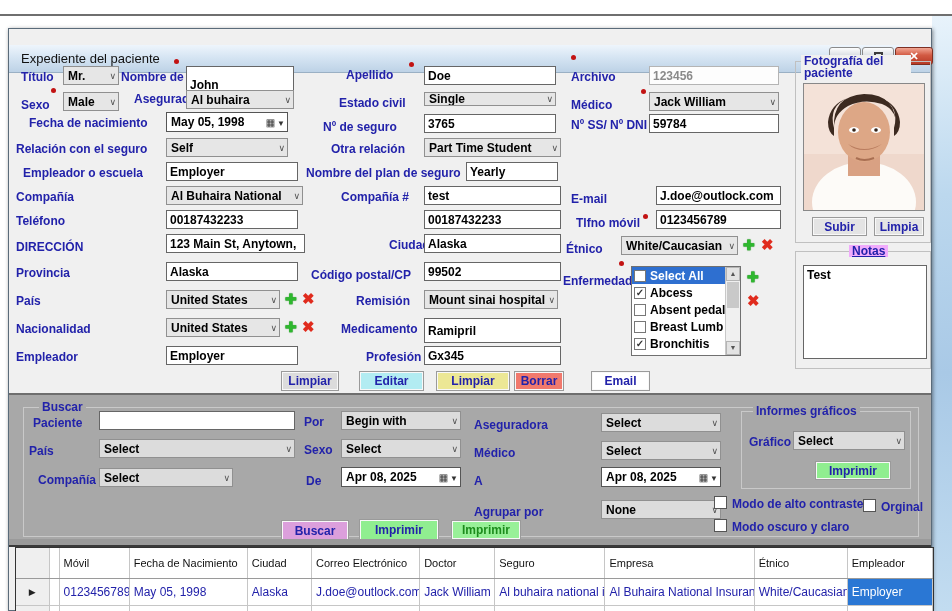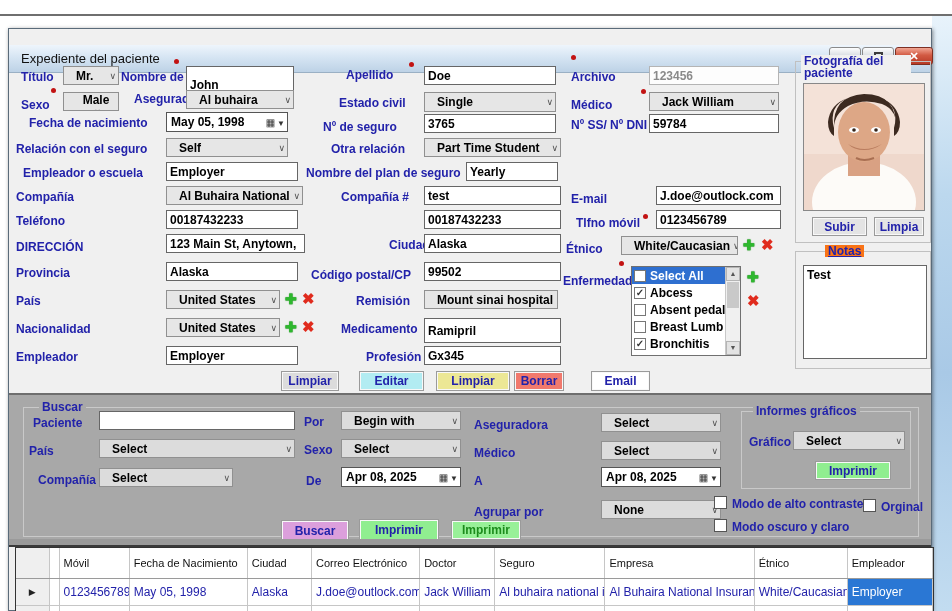--- a/index.html
+++ b/index.html
@@ -25,21 +25,21 @@
     font-size:11px;font-weight:bold;}
   .min-glyph{width:10px;height:3px;background:#3c3c3c;margin-top:6px;}
   .max-glyph{width:9px;height:8px;border:2px solid #3c3c3c;box-sizing:border-box;}
   
   .lbl{position:absolute;color:#2222aa;font-weight:bold;font-size:12px;white-space:nowrap;}
   .inp{position:absolute;background:#fff;border:1px solid #666;box-sizing:border-box;
     font-size:12px;font-weight:bold;color:#000;padding:0 3px;display:flex;align-items:center;
     white-space:nowrap;overflow:hidden;}
   .inp.disabled{border-color:#b4b4b4;color:#8a8a8a;background:#fdfdfd;}
   .cmb{position:absolute;background:#e6e6e6;border:1px solid #909090;box-sizing:border-box;
-    font-size:12px;font-weight:bold;color:#000;padding:0 2px 0 12px;display:flex;align-items:center;
+    font-size:12px;font-weight:bold;color:#000;padding:0 2px 0 4px;display:flex;align-items:center;
     justify-content:space-between;white-space:nowrap;overflow:hidden;}
   .panel .cmb{background:#dcdcdc;}
   .chev{font-size:9px;color:#505050;font-weight:normal;margin-left:3px;}
   .dtp{position:absolute;background:#fff;border:1px solid #555;box-sizing:border-box;
     font-size:12px;font-weight:bold;color:#000;padding:0 2px 0 4px;display:flex;align-items:center;
     justify-content:space-between;white-space:nowrap;overflow:hidden;}
   .cal-ic{font-size:10px;color:#333;font-weight:normal;}
   .cal-ar{font-size:8px;color:#333;margin-left:2px;}
   .req{position:absolute;width:5px;height:5px;border-radius:50%;background:#c21313;}
   .plus-ic{position:absolute;color:#2eb82e;font-size:14px;font-weight:bold;line-height:14px;text-shadow:0 0 1px #1a7a1a;}
@@ -112,31 +112,31 @@
       <span class="chev">∨</span>
     </div>
   <div class="lbl" style="left:112px;top:41px;">Nombre de</div>
   <div class="inp" style="left:177px;top:37px;width:108px;height:37px;">John</div>
   <div class="lbl" style="left:337px;top:39px;">Apellido</div>
   <div class="inp" style="left:415px;top:37px;width:132px;height:19px;">Doe</div>
   <div class="lbl" style="left:562px;top:41px;">Archivo</div>
   <div class="inp disabled" style="left:640px;top:37px;width:130px;height:19px;">123456</div>
 
   <div class="lbl" style="left:12px;top:69px;">Sexo</div>
-  <div class="cmb" style="left:54px;top:63px;width:56px;height:19px;flex-direction:column;">
+  <div class="cmb" style="left:54px;top:63px;width:56px;height:19px;">
     <span>Male</span>
       <span class="chev">∨</span>
     </div>
   <div class="lbl" style="left:125px;top:63px;">Aseguradora</div>
   <div class="cmb" style="left:177px;top:61px;width:108px;height:19px;">
     <span>Al buhaira</span>
       <span class="chev">∨</span>
     </div>
   <div class="lbl" style="left:330px;top:67px;">Estado civil</div>
-  <div class="cmb" style="left:415px;top:63px;width:132px;height:20px;text-align:right;">
+  <div class="cmb" style="left:415px;top:63px;width:132px;height:14px;text-align:right;">
     <span>Single</span>
       <span class="chev">∨</span>
     </div>
   <div class="lbl" style="left:562px;top:69px;">Médico</div>
   <div class="cmb" style="left:640px;top:63px;width:130px;height:19px;">
     <span>Jack William</span>
       <span class="chev">∨</span>
     </div>
 
   <div class="lbl" style="left:20px;top:87px;">Fecha de nacimiento</div>
@@ -283,21 +283,21 @@
       <circle cx="50" cy="46" r="1.8" fill="#352318"></circle>
       <circle cx="72" cy="46" r="1.8" fill="#352318"></circle>
       <path d="M44 60 Q60 70 78 60 Q70 66 60 66 Q50 66 44 60 Z" fill="#b97c5e"></path>
       <path d="M52 74 Q60 78 70 74" stroke="#a96f52" stroke-width="2" fill="none"></path>
     </svg>
   </div>
   <div class="btn" style="left:803px;top:188px;width:55px;height:19px;background:#e4e4e4;">Subir</div>
   <div class="btn" style="left:865px;top:188px;width:50px;height:19px;background:#e4e4e4;">Limpia</div>
 
   <div class="gbx" style="left:786px;top:222px;width:136px;height:118px;"></div>
-  <div class="gbx-legend" style="left:816px;top:216px;background:#f97316;text-decoration:underline;">Notas</div>
+  <div class="gbx-legend" style="left:840px;top:216px;background:#f0abfc;text-decoration:underline;">Notas</div>
   <div class="inp" style="left:794px;top:236px;width:124px;height:94px;align-items:flex-start;padding:2px 3px;">Test</div>
 
   <div class="panel">
     <div class="gbx" style="left:14px;top:12px;width:896px;height:130px;"></div>
     <div class="gbx-legend" style="left:30px;top:6px;">Buscar</div>
 
     <div class="lbl" style="left:24px;top:21px;">Paciente</div>
     <div class="inp" style="left:90px;top:16px;width:196px;height:19px;"></div>
     <div class="lbl" style="left:295px;top:20px;">Por</div>
     <div class="cmb" style="left:332px;top:16px;width:120px;height:19px;">

